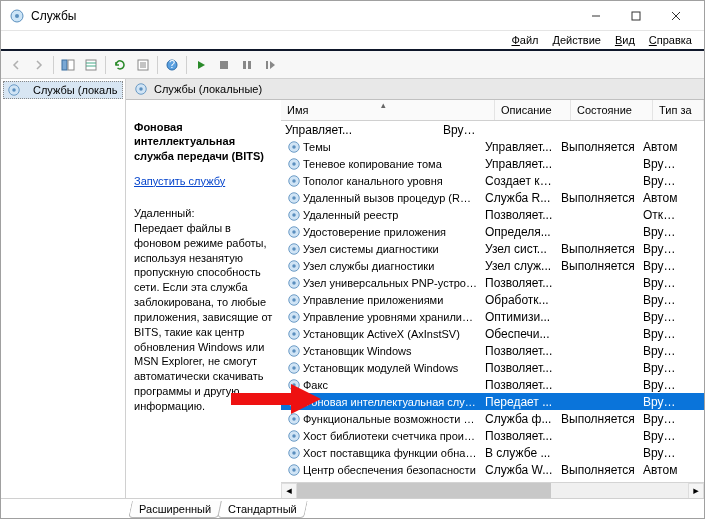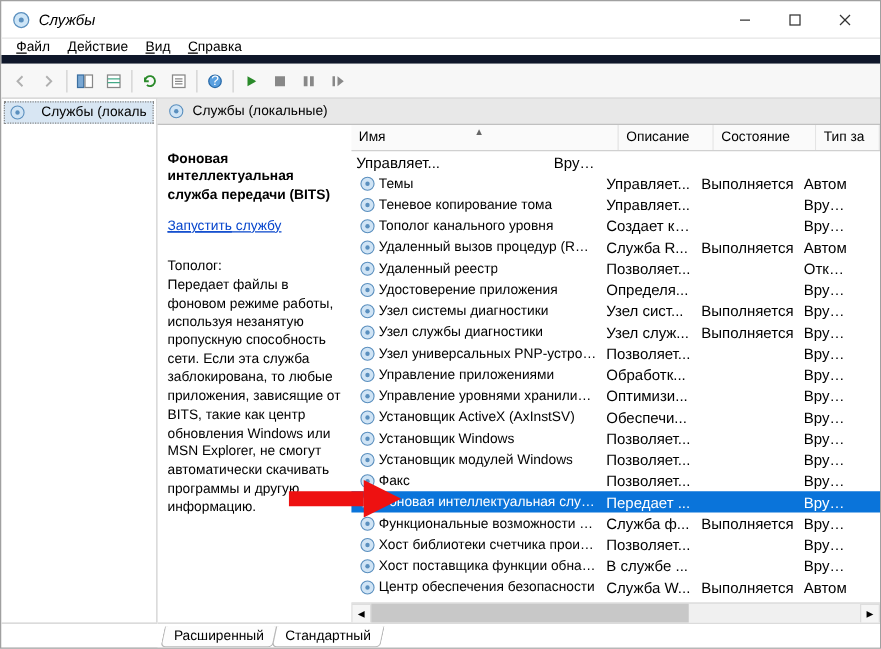--- a/index.html
+++ b/index.html
@@ -1,26 +1,26 @@
 <!DOCTYPE html>
 <html><head>
 <meta charset="utf-8">
 <style>
 * { box-sizing: border-box; margin: 0; padding: 0; font-family: 'Segoe UI', Tahoma, sans-serif; font-size: 11px; }
 body { background: #fff; width: 705px; height: 519px; border: 1px solid #a0a0a0; overflow: hidden; position: relative; }
 
 
-.titlebar { height: 30px; display: flex; align-items: center; padding: 0 8px; border-bottom: 1px solid #e5e5e5; font-style: italic; }
+.titlebar { height: 30px; display: flex; align-items: center; padding: 0 8px; border-bottom: 1px solid #e5e5e5; }
 .titlebar .icon { width: 16px; height: 16px; margin-right: 6px; }
 .titlebar .title { flex: 1; font-size: 12px; }
 .winbtn { width: 40px; height: 30px; display: flex; align-items: center; justify-content: center; }
 .winbtn svg { width: 10px; height: 10px; }
 
 
-.menubar { height: 20px; display: flex; align-items: center; padding: 0 6px; gap: 2px; border-bottom: 7px solid #0f172a; font-size: 12px; }
+.menubar { height: 20px; display: flex; align-items: center; padding: 0 6px; gap: 2px; border-bottom: 2px solid #0f172a; font-size: 12px; justify-content: flex-end; }
 .menuitem { padding: 2px 6px; }
 .menuitem u { text-decoration: underline; }
 
 
 .toolbar { height: 28px; display: flex; align-items: center; padding: 0 4px; gap: 1px; border-bottom: 1px solid #d0d0d0; background: #f7f7f7; }
 .tbtn { width: 22px; height: 22px; display: flex; align-items: center; justify-content: center; border: 1px solid transparent; }
 .tbsep { width: 1px; height: 18px; background: #d0d0d0; margin: 0 2px; }
 
 
 .main { display: flex; height: calc(519px - 30px - 20px - 28px - 2px); }
@@ -201,21 +201,21 @@
         </svg>
       <span>Службы (локальные)</span>
     </div>
 
     <div class="rbody">
       <div class="detail">
         <div class="dtitle">Фоновая интеллектуальная служба передачи (BITS)</div>
         <div>
           <a class="dlink"><span style="text-decoration:underline;">Запустить</span> службу</a>
         </div>
-        <div class="dsub">Тополог:</div>
+        <div class="dsub">Удаленный:</div>
         <div class="ddesc">Передает файлы в фоновом режиме работы, используя незанятую пропускную способность сети. Если эта служба заблокирована, то любые приложения, зависящие от BITS, такие как центр обновления Windows или MSN Explorer, не смогут автоматически скачивать программы и другую информацию.</div>
       </div>
 
       <div class="listwrap">
         <div class="colheads" style="position:relative;">
           <div style="width:214px;position:relative;"><span>Имя</span><span class="ch-arrow">▴</span></div>
           <div style="width:76px">Описание</div>
           <div style="width:82px">Состояние</div>
           <div style="flex:1">Тип за</div>
         </div>

